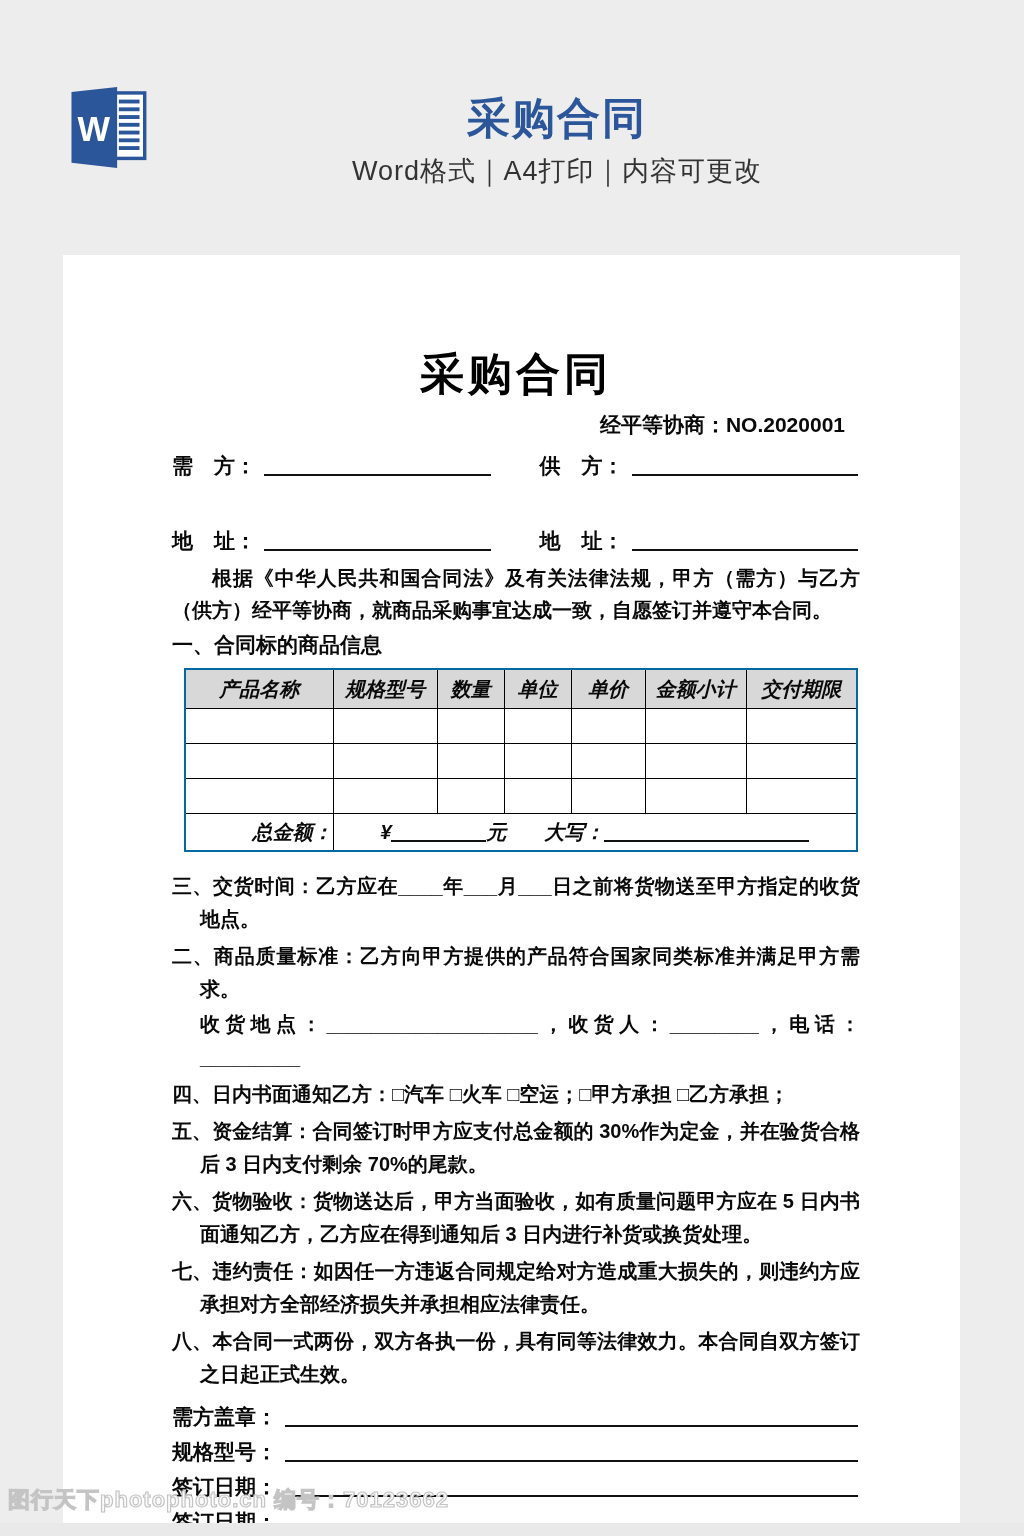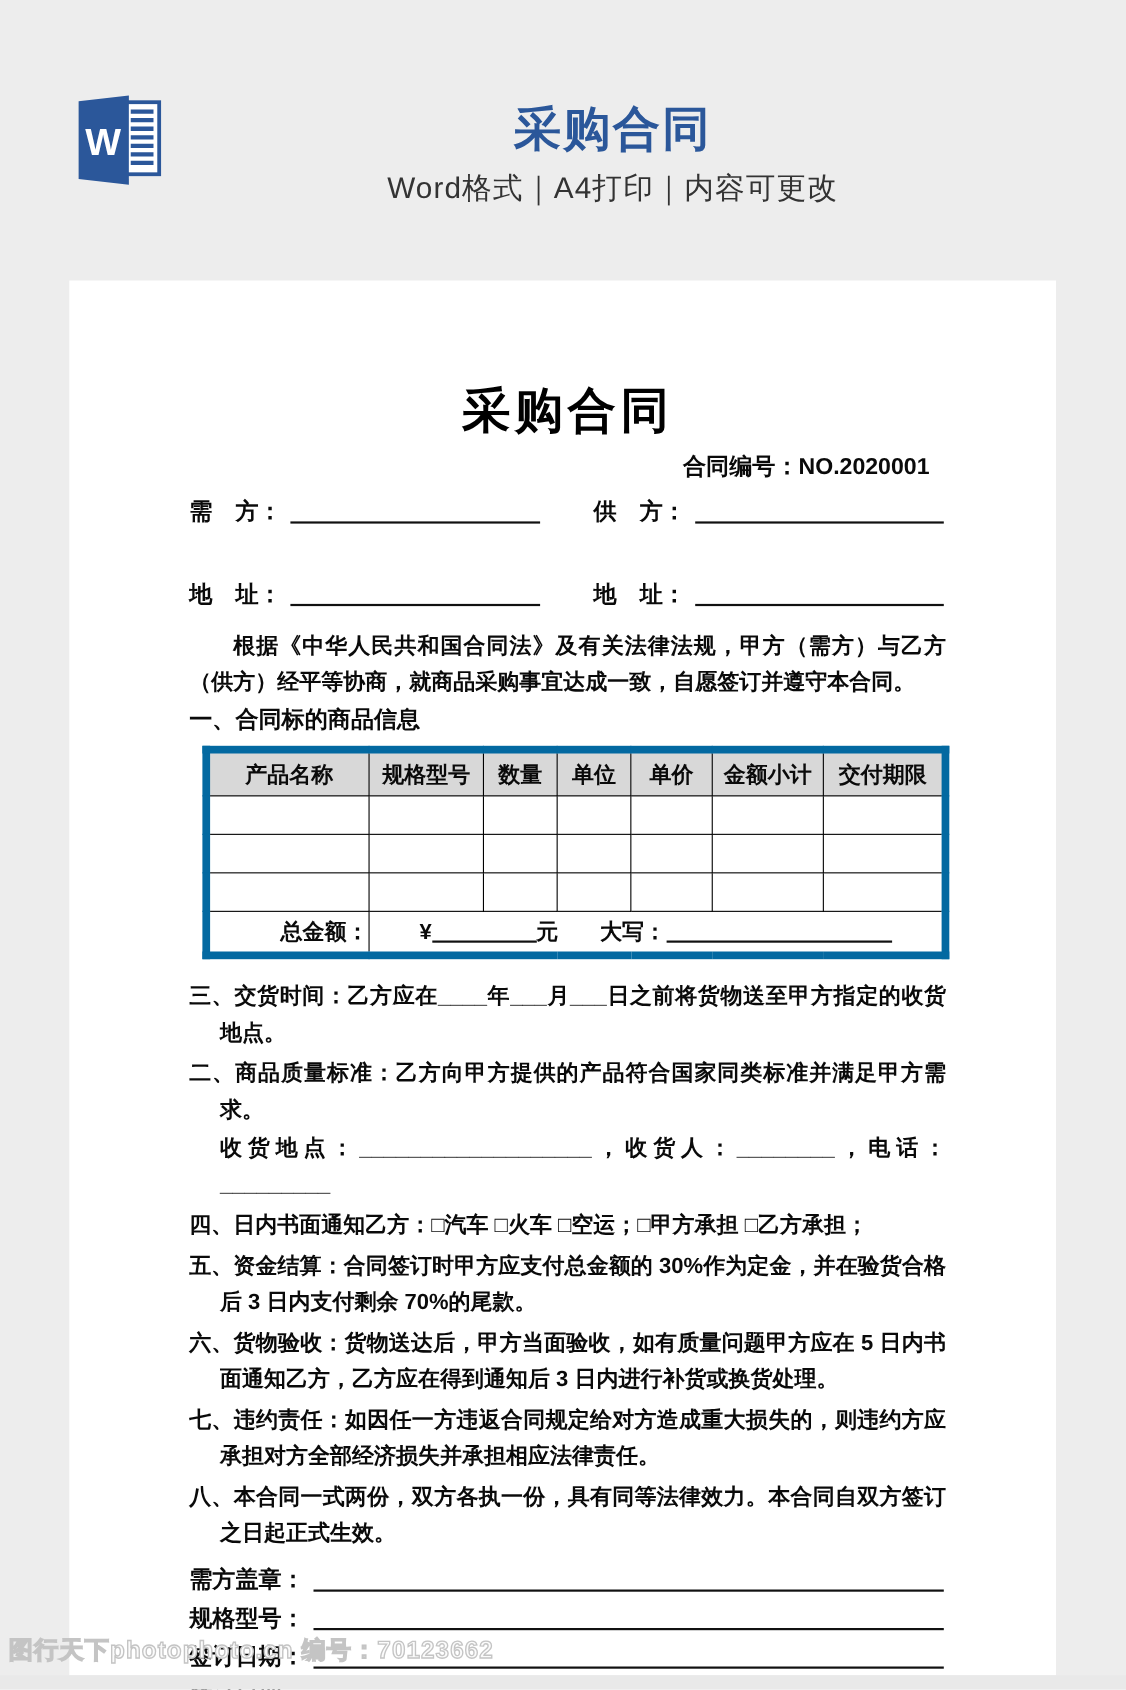--- a/index.html
+++ b/index.html
@@ -12,29 +12,29 @@
   .head-text{position:absolute;left:90px;right:0;top:94px;text-align:center;}
   .head-title{margin:0;font-size:43px;line-height:48px;font-weight:700;color:#2b579a;letter-spacing:2px;}
   .head-sub{margin:14px 0 0 0;font-size:27px;line-height:30px;color:#333;font-weight:400;letter-spacing:1px;}
 
   
   .page{position:absolute;left:63px;top:255px;width:897px;height:1268px;background:#ffffff;
         box-sizing:border-box;padding:92px 100px 0 109px;color:#0a0a0a;font-weight:700;}
   .doc-title{margin:4px 0 16px 0;font-size:44px;line-height:46px;text-align:center;font-weight:700;color:#000;letter-spacing:4px;}
   .contract-no{font-size:21px;line-height:24px;text-align:right;padding-right:15px;margin-bottom:14px;font-weight:700;}
 
-  .party-grid{display:grid;grid-template-columns:1fr 1fr;column-gap:26px;row-gap:7px;margin-bottom:18px;font-size:21px;gap:47px;}
+  .party-grid{display:grid;grid-template-columns:1fr 1fr;column-gap:26px;row-gap:7px;margin-bottom:8px;font-size:21px;gap:47px;}
   .frow{display:flex;align-items:flex-end;height:28px;}
   .flabel{white-space:pre;line-height:26px;}
   .fline{flex:1;border-bottom:2px solid #111;margin:0 2px 3px 8px;height:1px;}
 
   .intro{margin:2px 0 0 0;font-size:20px;line-height:32px;text-indent:2em;text-align:justify;}
   .sec-heading{margin:3px 0 7px 0;font-size:21px;line-height:32px;}
 
-  table.goods{border-collapse:collapse;width:672px;margin:0 0 18px 12px;table-layout:fixed;border:7px solid #0369a1;}
+  table.goods{border-collapse:collapse;width:672px;margin:0 0 18px 12px;table-layout:fixed;border:2px solid #0369a1;font-style:italic;}
   table.goods th,table.goods td{border:1.5px solid #000;padding:0;font-size:20px;}
   table.goods th{background:#d8d8d8;height:38px;font-weight:700;text-align:center;}
   tr.empty td{height:34px;}
   tr.total td{height:36px;}
   td.tlabel{text-align:right;padding-right:8px;}
   td.tval{padding-left:8px;text-align:center;}
   .uline{display:inline-block;border-bottom:2px solid #111;height:17px;vertical-align:-3px;}
   .u95{width:95px;}
   .u205{width:205px;}
   .gap40{display:inline-block;width:38px;}
@@ -74,21 +74,21 @@
     </div>
     <div class="head-text">
       <h1 class="head-title">采购合同</h1>
       <p class="head-sub">Word格式｜A4打印｜内容可更改</p>
     </div>
   </div>
 
   <div class="page">
 
     <h2 class="doc-title">采购合同</h2>
-    <div class="contract-no">合同编号：NO.2020001</div>
+    <div class="contract-no">经平等协商：NO.2020001</div>
 
     <div class="party-grid">
       <div class="frow">
         <span class="flabel">需　方：</span>
         <span class="fline"></span>
       </div>
       <div class="frow">
         <span class="flabel">供　方：</span>
         <span class="fline"></span>
       </div>

